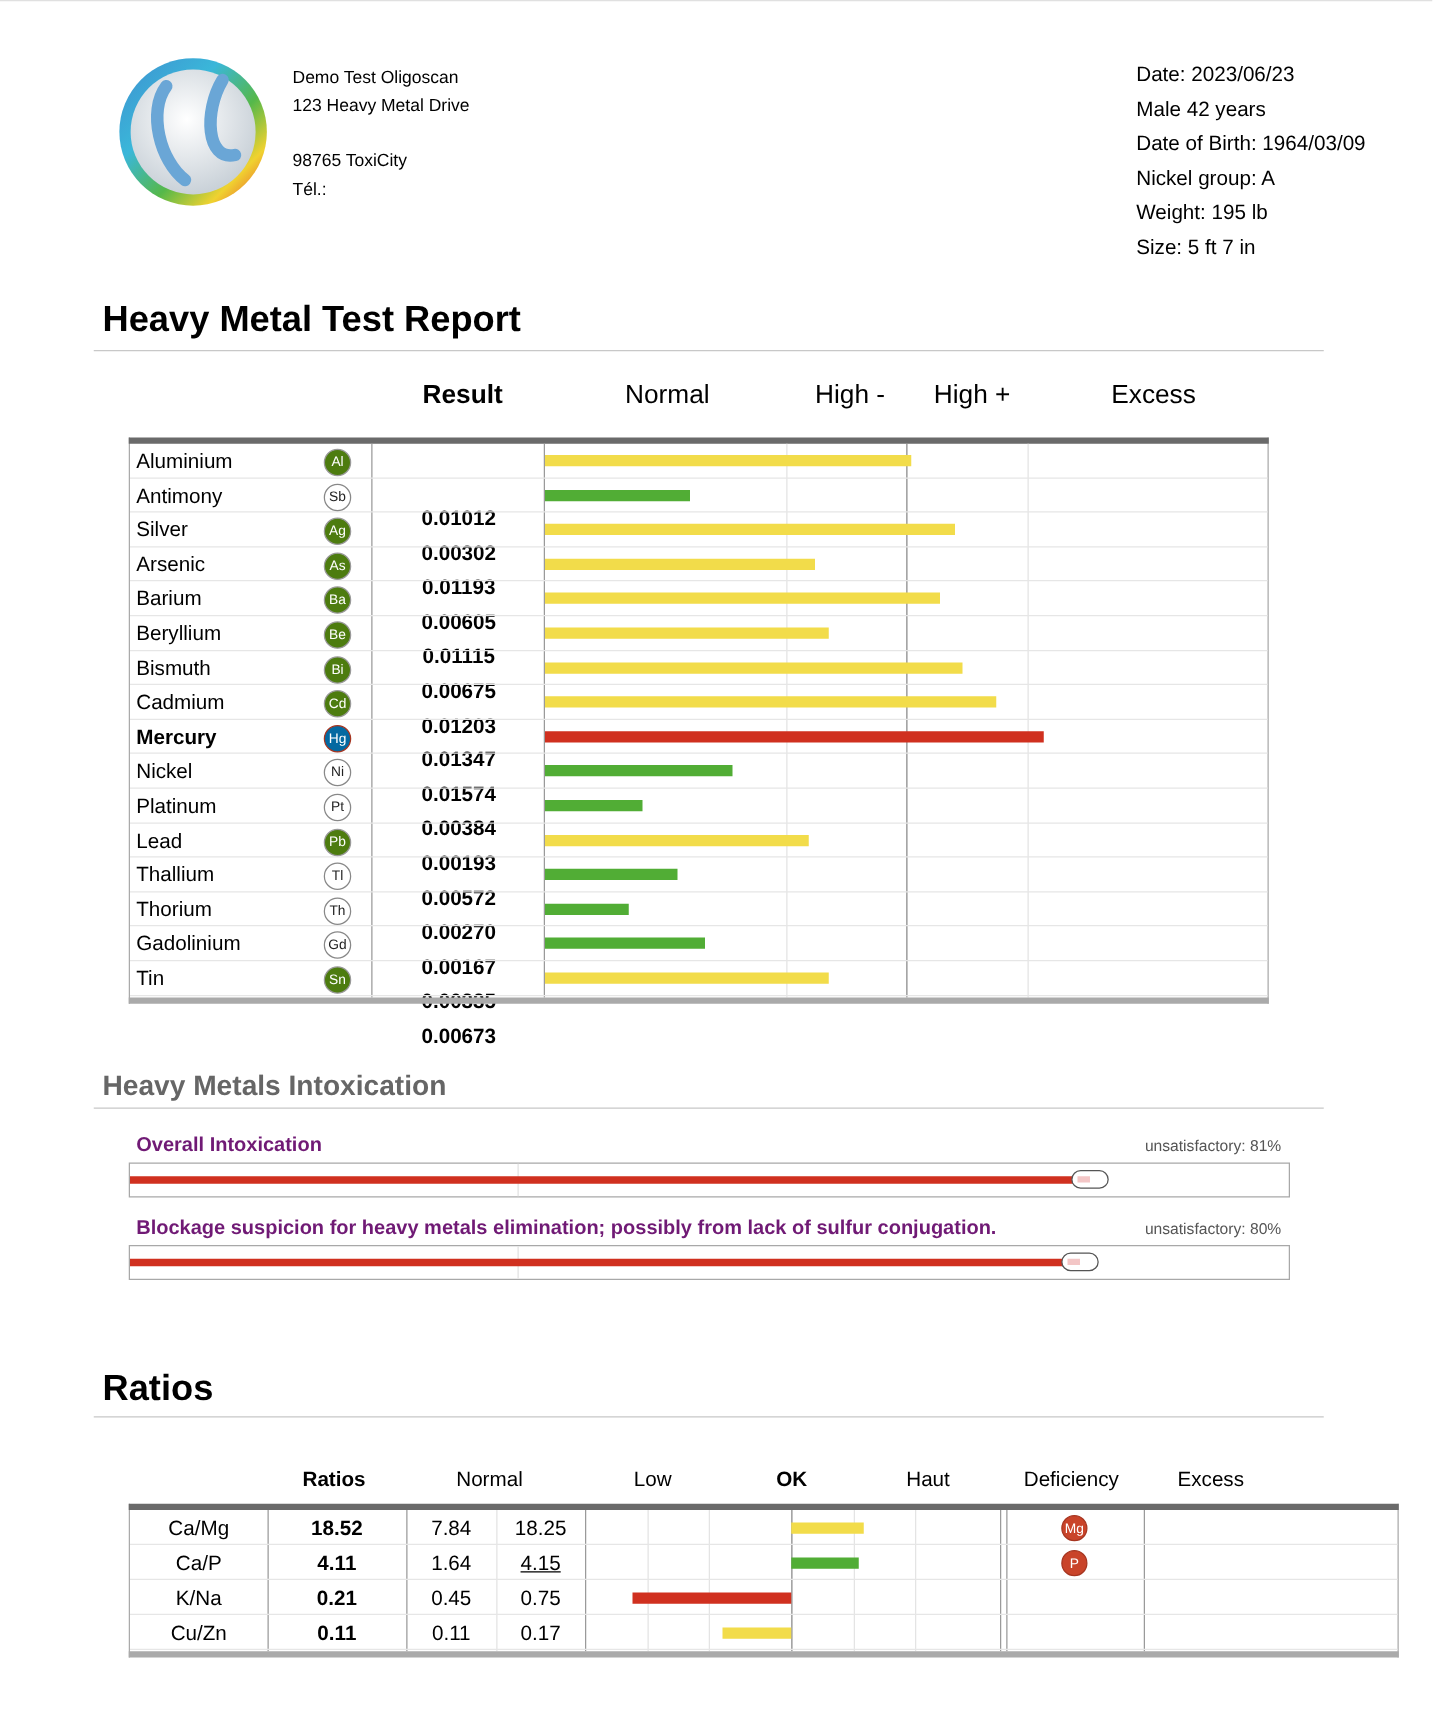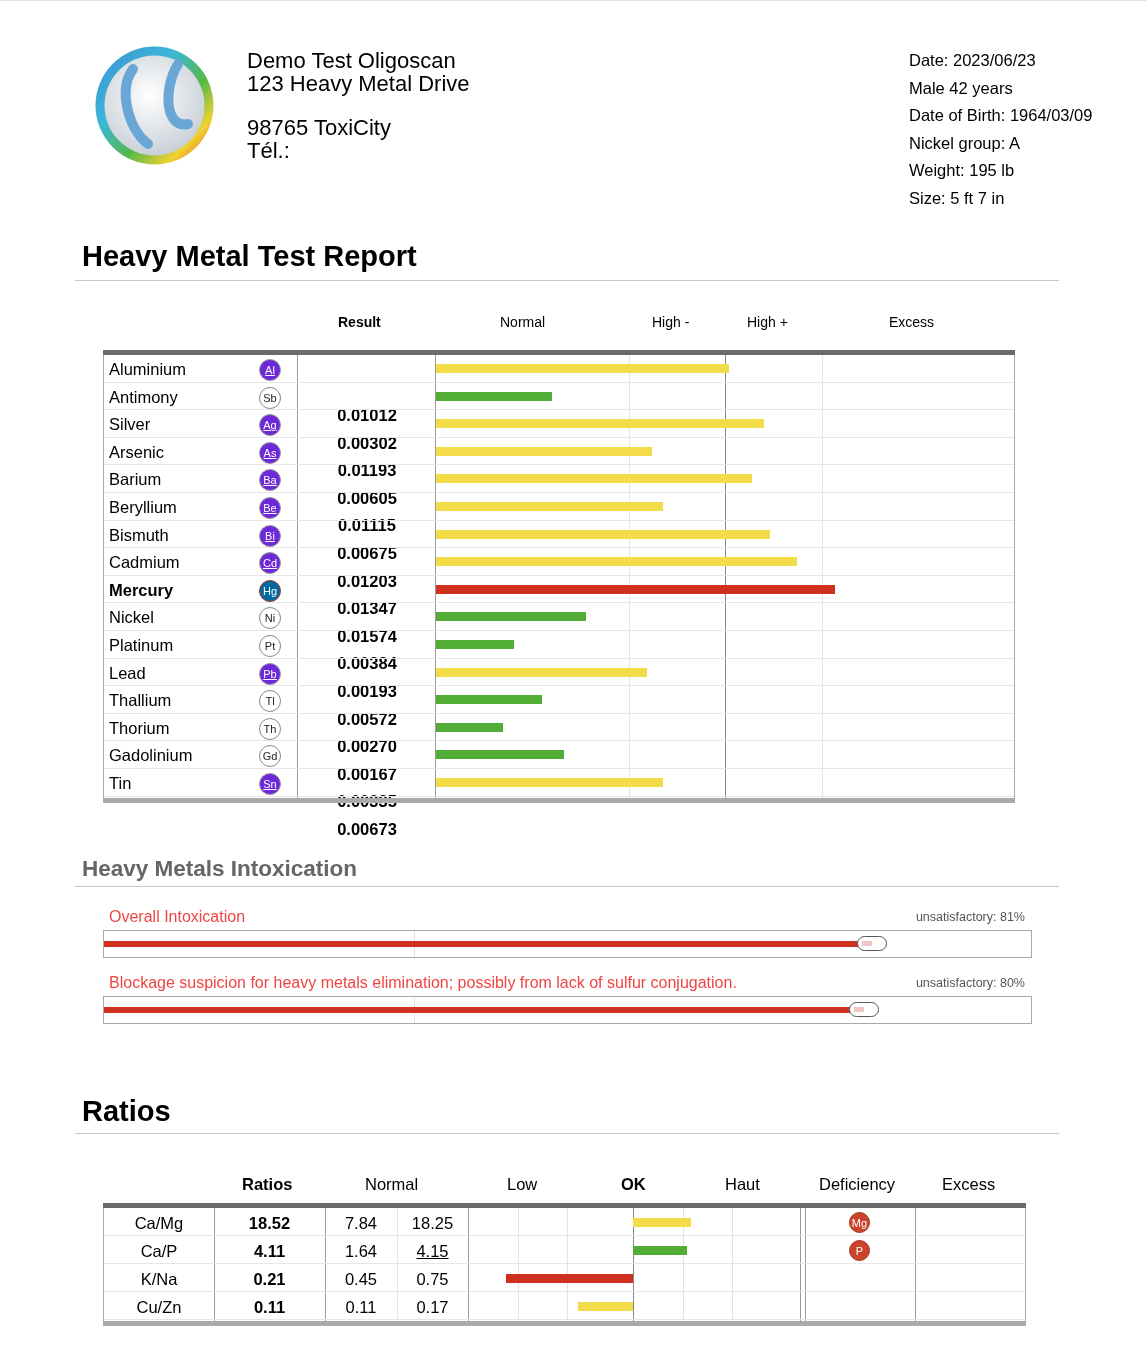--- a/index.html
+++ b/index.html
@@ -2,60 +2,60 @@
 <html><head>
 <meta charset="utf-8">
 <style>
   * { box-sizing: border-box; }
   html, body { margin: 0; padding: 0; background: #fff; }
   body { width: 1146px; height: 1368px; position: relative; font-family: "Liberation Sans", sans-serif; color: #000; overflow: hidden; }
   .top-rule { position: absolute; left: 0; top: 0; width: 1146px; height: 1px; background: #e0e0e0; }
 
   
   .logo { position: absolute; left: 93px; top: 44px; width: 123px; height: 123px; }
-  .lab { position: absolute; left: 247px; top: 50px; font-size: 22px; line-height: 22.5px; }
+  .lab { position: absolute; left: 234px; top: 50px; font-size: 14px; line-height: 22.5px; }
   .lab .gap { height: 22px; }
   .patient { position: absolute; left: 909px; top: 47px; font-size: 16.5px; line-height: 27.5px; }
 
   h1.sec { position: absolute; margin: 0; font-weight: bold; }
   .title1 { left: 82px; top: 240px; font-size: 29px; }
   .rule { position: absolute; height: 1px; background: #c8c8c8; }
 
   
-  .mh { position: absolute; top: 314px; font-size: 14px; }
+  .mh { position: absolute; top: 304px; font-size: 21px; }
   .mtable { position: absolute; left: 103px; top: 350px; width: 912px; height: 453px; border-left: 1px solid #aaa; border-right: 1px solid #aaa; }
   .mtable .topbar { position: absolute; left: -1px; right: -1px; top: 0; height: 5px; background: #6a6a6a; }
   .mtable .botbar { position: absolute; left: -1px; right: -1px; bottom: 0; height: 5px; background: #aaa; }
   .mtable .vsep { position: absolute; top: 5px; bottom: 5px; width: 1px; background: #9a9a9a; }
   .mtable .grid { position: absolute; top: 5px; bottom: 5px; width: 1px; background: #e4e4e4; }
   .mtable .gridd { position: absolute; top: 5px; bottom: 5px; width: 1px; background: #888; }
   .mrow { position: absolute; left: 0; right: 0; height: 27.6px; border-bottom: 1px solid #e6e6e6; }
   .mrow .name { position: absolute; left: 5px; top: 5px; font-size: 16.5px; }
   .mrow .name.bold { font-weight: bold; }
   .badge { position: absolute; left: 155px; top: 4px; width: 22px; height: 22px; border-radius: 50%; font-size: 11px; display: flex; align-items: center; justify-content: center; }
-  .badge.grey { background: #6d28d9; color: #fff; border: 1px solid #999; text-decoration: underline; }
+  .badge.grey { background: #4d7c0f; color: #fff; border: 1px solid #999; }
   .badge.white { background: #fff; color: #222; border: 1px solid #888; }
   .badge.red { background: #0369a1; color: #fff; border: 1px solid #a63520; }
   .mrow .val { position: absolute; left: 194px; width: 138px; top: 5px; text-align: center; font-weight: bold; font-size: 16.5px; margin-top: 46px; }
   .mbar { position: absolute; left: 332px; top: 9px; height: 9px; }
 
   
   .title2 { left: 82px; top: 856px; font-size: 22.5px; color: #666; }
-  .ilabel { position: absolute; left: 109px; font-weight: normal; font-size: 16px; color: #ef4444; }
+  .ilabel { position: absolute; left: 109px; font-weight: bold; font-size: 16px; color: #701a75; }
   .ipct { position: absolute; right: 121px; font-size: 12.5px; color: #555; }
   .ibox { position: absolute; left: 103px; width: 929px; height: 28px; border: 1px solid #a8a8a8; }
   .ibox .ivl { position: absolute; left: 310px; top: 0; bottom: 0; width: 1px; background: #e2e2e2; }
   .ibox .ired { position: absolute; left: 0; top: 10px; height: 6px; background: #d0301f; }
   .ibox .ihandle { position: absolute; top: 5px; width: 30px; height: 15px; border: 1.5px solid #555; border-radius: 8px; background: #fff; }
   .ibox .ihandle::after { content: ""; position: absolute; left: 4px; top: 4px; width: 10px; height: 5px; background: #f3c6c6; }
 
   
   .title3 { left: 82px; top: 1095px; font-size: 29px; }
   .rh { position: absolute; top: 1175px; font-size: 16.5px; }
-  .rtable { position: absolute; left: 103px; top: 1203px; width: 923px; height: 123px; border-left: 1px solid #aaa; border-right: 1px solid #aaa; }
+  .rtable { position: absolute; left: 103px; top: 1203px; width: 1016px; height: 123px; border-left: 1px solid #aaa; border-right: 1px solid #aaa; }
   .rtable .topbar { position: absolute; left: -1px; right: -1px; top: 0; height: 5px; background: #6a6a6a; }
   .rtable .botbar { position: absolute; left: -1px; right: -1px; bottom: 0; height: 5px; background: #aaa; }
   .rtable .vsep { position: absolute; top: 5px; bottom: 5px; width: 1px; background: #9a9a9a; }
   .rtable .grid { position: absolute; top: 5px; bottom: 5px; width: 1px; background: #e4e4e4; }
   .rtable .gridd { position: absolute; top: 5px; bottom: 5px; width: 1px; background: #888; }
   .rrow { position: absolute; left: 0; right: 0; height: 28px; border-bottom: 1px solid #e6e6e6; }
   .rrow .c { position: absolute; top: 6px; text-align: center; font-size: 16.5px; }
   .rrow .c.b { font-weight: bold; }
   .rbar { position: absolute; top: 10px; height: 9px; }
   .rbadge { position: absolute; left: 745px; top: 4px; width: 21px; height: 21px; border-radius: 50%; background: #c9442a; color: #fff; font-size: 11px; display: flex; align-items: center; justify-content: center; border: 1px solid #a63520; }

